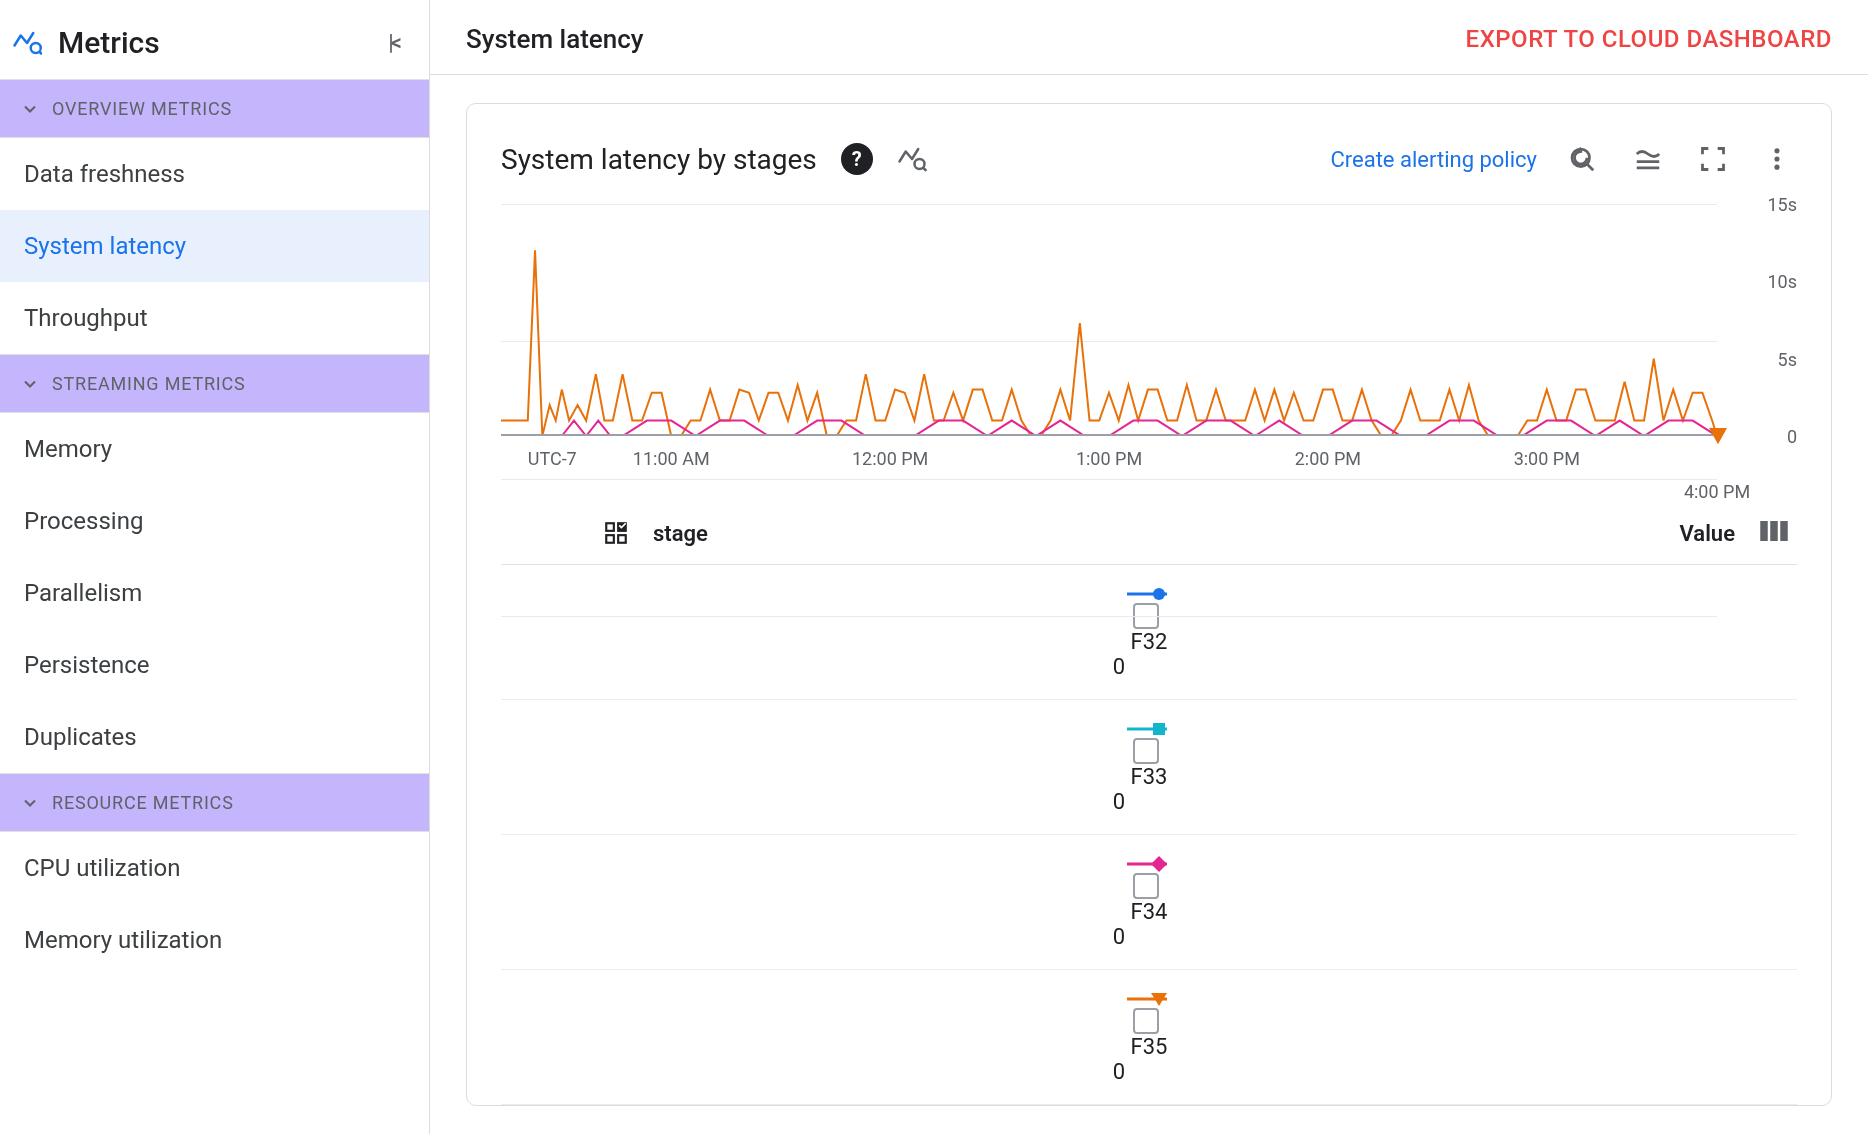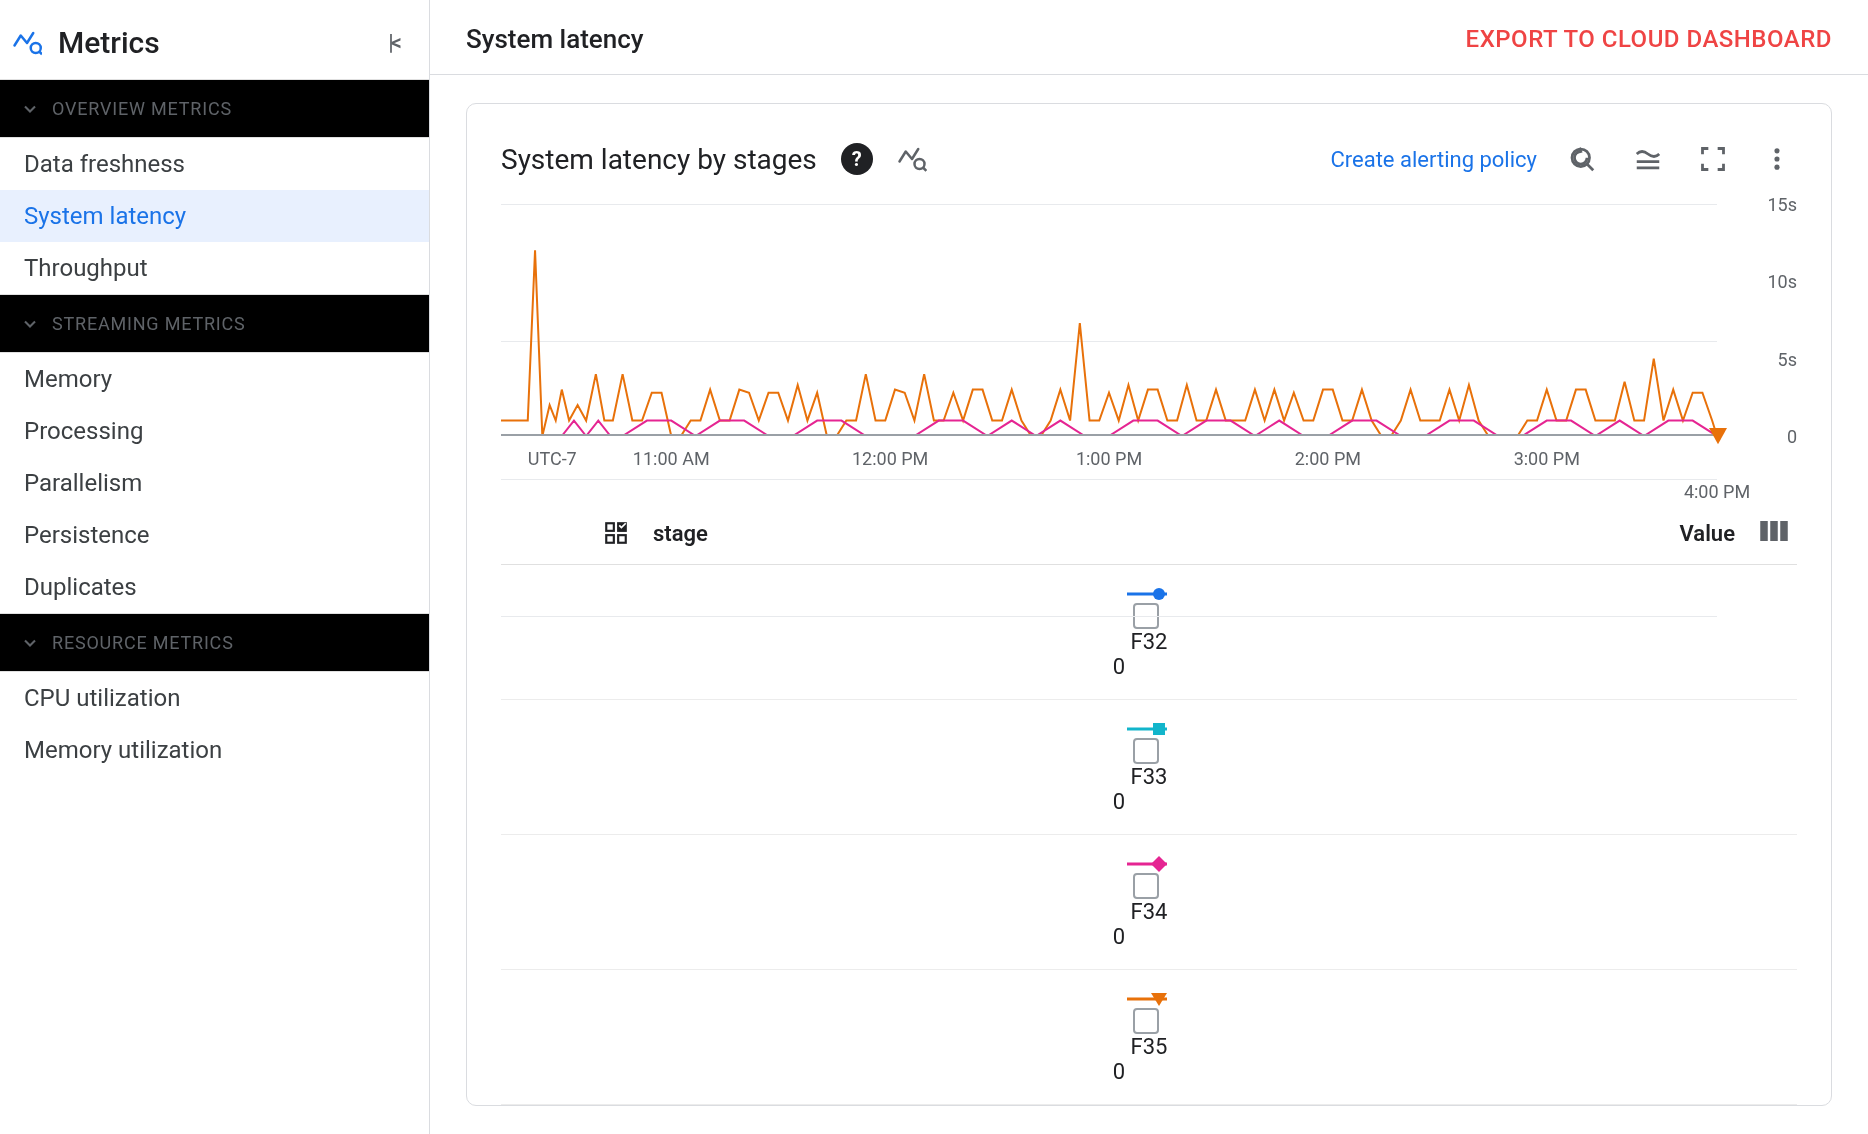--- a/index.html
+++ b/index.html
@@ -45,31 +45,31 @@
     color: #5f6368;
     cursor: pointer;
     letter-spacing: -3px;
     padding: 6px;
   }
   .section-hdr {
     display: flex;
     align-items: center;
     gap: 12px;
     padding: 18px 20px 18px 20px;
-    background: #000000;
+    background: #c4b5fd;
     color: #5f6368;
     font-size: 18px;
     letter-spacing: 0.8px;
     cursor: pointer;
     border-top: 1px solid #e0e0e0;
     border-bottom: 1px solid #e0e0e0;
   }
   .section-hdr svg { flex: none; }
   .nav-item {
-    padding: 12px 24px;
+    padding: 22px 24px;
     font-size: 24px;
     color: #3c4043;
     cursor: pointer;
   }
   .nav-item.active {
     color: #1a73e8;
     background: #e8f0fe;
   }
 
   

